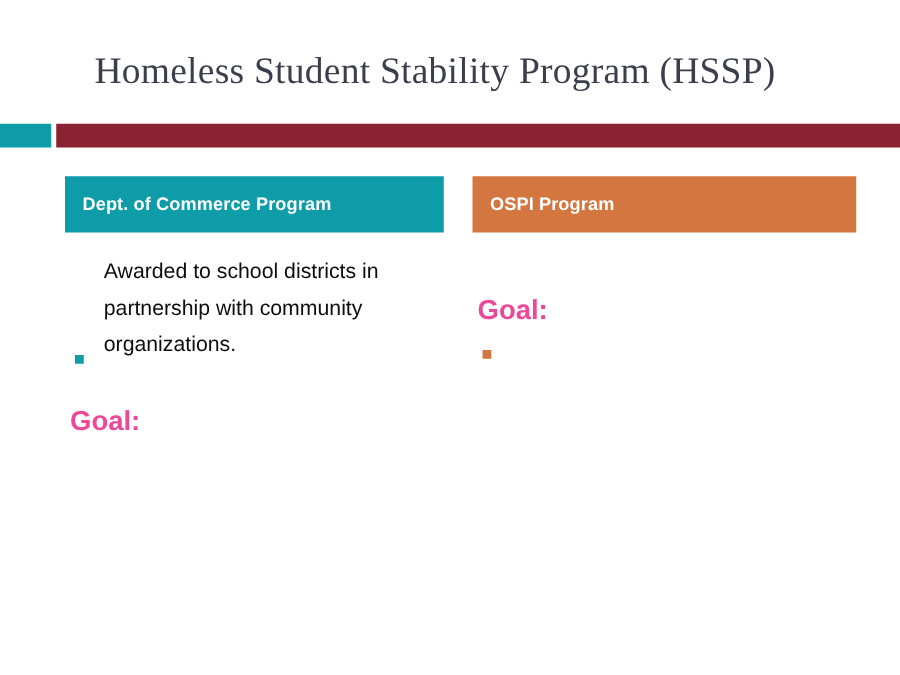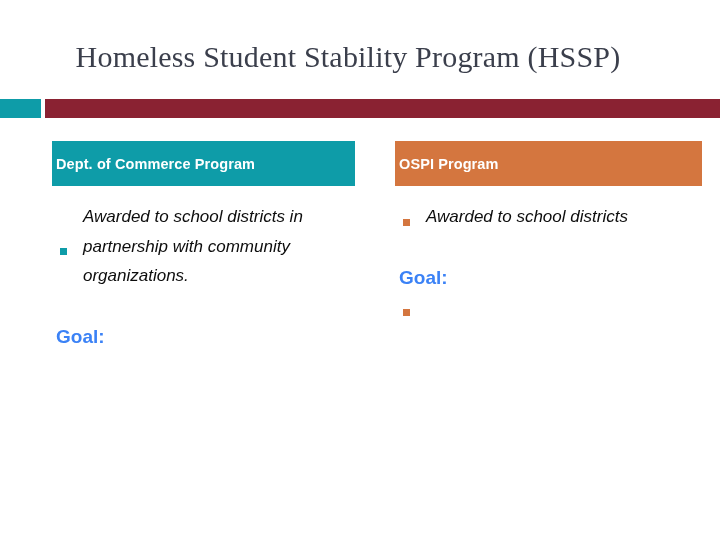--- a/index.html
+++ b/index.html
@@ -55,69 +55,68 @@
     height: 19px;
     background: #8a2232;
   }
 
   
   .col {
     position: absolute;
     top: 141px;
   }
   .col-left  { left: 52px;  width: 303px; }
-  .col-right { left: 395px; width: 307px; }
+  .col-right { left: 378px; width: 307px; }
 
   .col-header {
     height: 45px;
     box-sizing: border-box;
     display: flex;
     align-items: center;
-    padding-left: 4px;
+    padding-left: 14px;
     font-size: 14.5px;
     font-weight: bold;
     color: #ffffff;
     letter-spacing: 0.1px;
   }
   .col-header.teal   { background: #0e9ca8; }
   .col-header.orange { background: #d4763f; }
 
   .col-body {
     padding-top: 16px;
     font-size: 17px;
     line-height: 29.5px;
     color: #0d0d0d;
   }
 
   
   .bullet-row {
     display: flex;
-    align-items: center;
-    font-style: italic;
+    align-items: flex-end;
   }
   .bullet-mark {
     flex: 0 0 auto;
     width: 7px;
     height: 7px;
     margin-top: 11px;
     margin-right: 16px;
     margin-left: 8px;
   }
   .bullet-mark.teal   { background: #0e9ca8; }
   .bullet-mark.orange { background: #d4763f; }
   .bullet-text {
     flex: 1 1 auto;
   }
 
   
   .goal-label {
-    font-size: 19px;
+    font-size: 22px;
     line-height: 29.5px;
     font-weight: bold;
-    color: #3b82f6;
+    color: #ec4899;
     margin-left: 4px;
   }
 
   .spacer-lg { height: 31px; }
   .spacer-sm { height: 6px; }
 </style>
 </head>
 <body>
 
 <div class="slide">
@@ -147,24 +146,20 @@
 
     </div>
   </div>
 
   <div class="col col-right">
 
     <div class="col-header orange">OSPI Program</div>
 
     <div class="col-body">
 
-      <div class="bullet-row">
-        <span class="bullet-mark orange"></span>
-        <span class="bullet-text">Awarded to school districts</span>
-      </div>
 
       <div class="spacer-lg"></div>
 
       <div class="goal-label">Goal:</div>
 
       <div class="spacer-sm"></div>
 
       <div class="bullet-row">
         <span class="bullet-mark orange"></span>
       </div>

